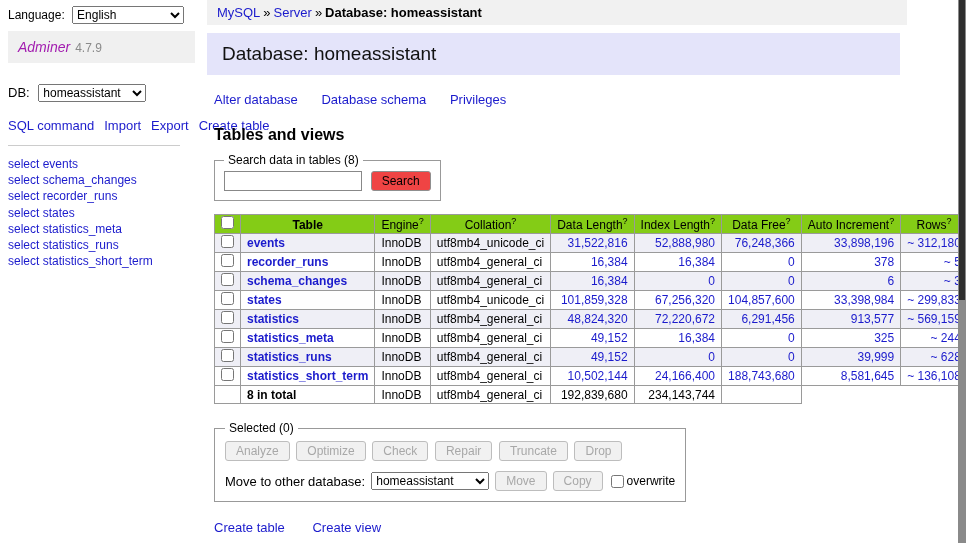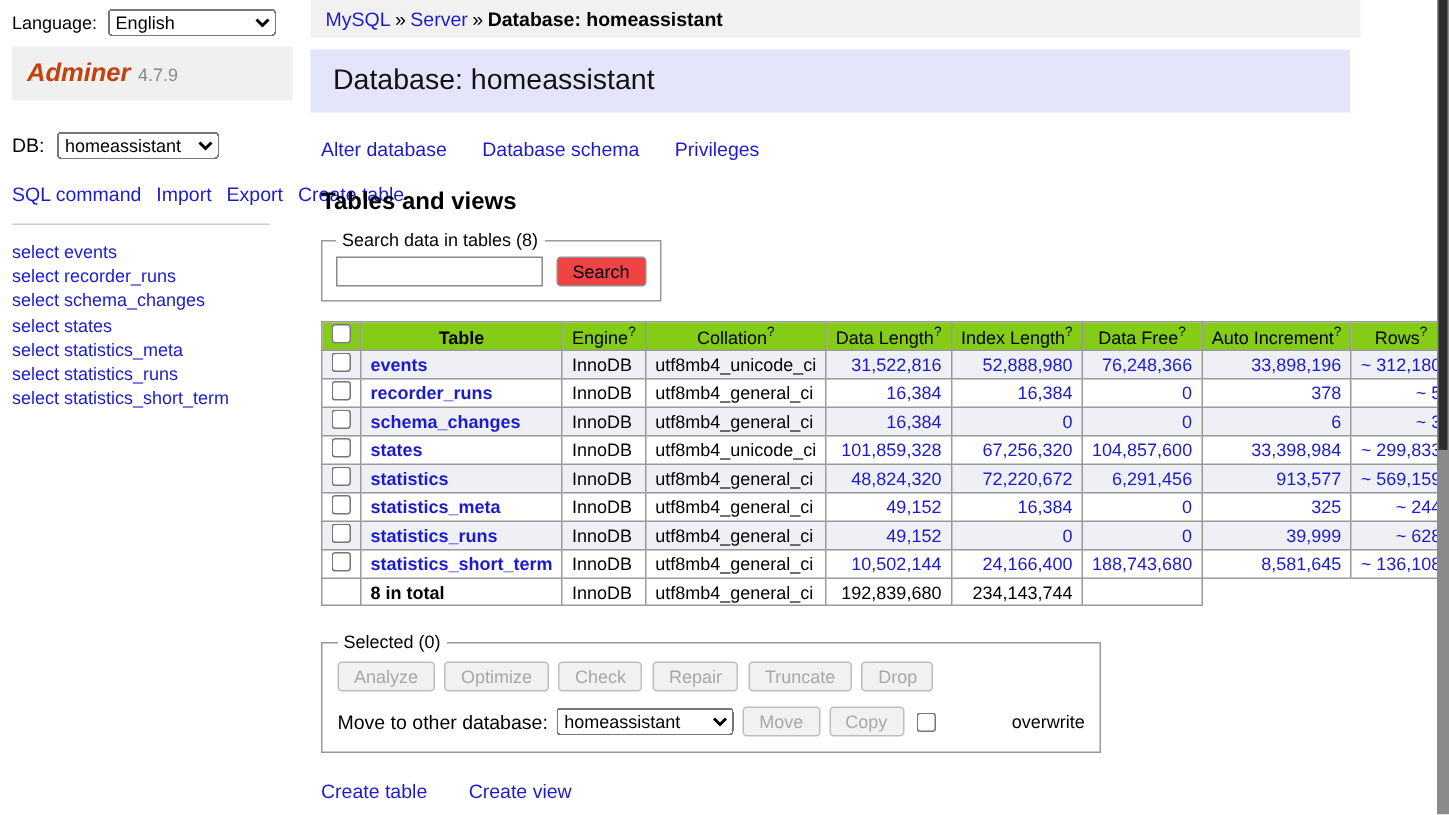--- a/index.html
+++ b/index.html
@@ -9,21 +9,21 @@
     font-family: "Liberation Sans", sans-serif; font-size: 13px; color: #000;
   }
   a { color: #1b1bcc; text-decoration: none; cursor: pointer; }
   .layout { display: flex; width: 958px; height: 543px; }
 
   
   .sidebar { flex: 0 0 207px; padding-left: 8px; }
   .lang-row { padding: 6px 0 4px 0; font-size: 12px; }
   .lang-row select { font-size: 12px; width: 112px; margin-left: 4px; }
   .logo-box { margin-top: 3px; background: #f0f0f0; padding: 8px 10px; width: 187px; }
-  .logo { font-size: 17px; font-style: italic; color: #c2410c; font-weight: bold; display: inline; }
+  .logo { font-size: 14px; font-style: italic; color: #a21caf; font-weight: normal; display: inline; }
   .version { font-size: 12px; color: #8a8a8a; margin-left: 5px; }
   .db-row { margin-top: 21px; font-size: 13px; }
   .db-row select { width: 108px; margin-left: 5px; font-size: 12px; }
   .nav-links { margin-top: 14px; width: 172px; line-height: 1.55; padding-bottom: 9px; border-bottom: 1px solid #ccc; }
   .nav-links a { margin-right: 10px; white-space: nowrap; }
   .table-links { margin-top: 10px; font-size: 12px; line-height: 1.18; }
   .table-links a { display: block; padding: 1px 0; }
 
   
   .main { flex: 1 1 auto; position: relative; }
@@ -57,21 +57,21 @@
   td.c-txt { white-space: nowrap; }
   td.c-check { text-align: center; width: 20px; }
   .total-row td.c-name { font-weight: bold; }
 
   
   .selected-box { margin-top: 17px; padding: 6px 10px 10px 10px; }
   .sel-buttons button { margin-right: 3px; }
   .move-row { margin-top: 10px; font-size: 13px; display: flex; align-items: center; }
   .move-row select { width: 118px; margin-left: 6px; font-size: 12px; }
   .move-row button { margin-left: 6px; }
-  .move-row label { margin-left: 8px; display: flex; align-items: center; font-size: 12px; gap: 48px; }
+  .move-row label { margin-left: 8px; display: flex; align-items: center; font-size: 12px; }
   .move-row input[type="checkbox"] { margin-right: 3px; }
 
   .bottom-links { margin-top: 18px; }
   .bottom-links a { margin-right: 24px; }
 
   
   .scrollbar { position: absolute; right: 0; top: 0; width: 8px; height: 543px; background: #8a8a8a; }
   .scrollbar .thumb { position: absolute; top: 0; left: 1px; width: 6px; height: 300px; background: #2e2e2e; }
 </style>
 </head>
@@ -97,22 +97,22 @@
         <option>homeassistant</option>
       </select>
     </div>
 
     <p class="nav-links">
       <a href="#">SQL command</a><a href="#">Import</a><a href="#">Export</a><a href="#">Create table</a>
     </p>
 
     <div class="table-links">
       <a href="#">select events</a>
+      <a href="#">select schema_changes</a>
       <a href="#">select recorder_runs</a>
-      <a href="#">select schema_changes</a>
       <a href="#">select states</a>
       <a href="#">select statistics_meta</a>
       <a href="#">select statistics_runs</a>
       <a href="#">select statistics_short_term</a>
     </div>
   </div>
 
   <div class="main">
 
     <div class="breadcrumb">

